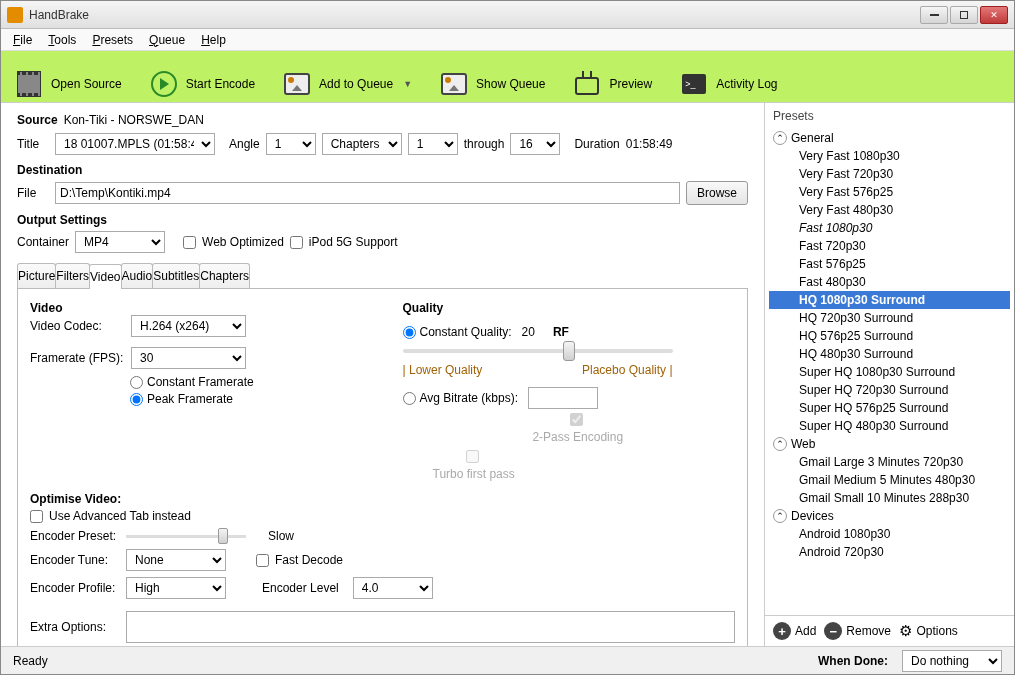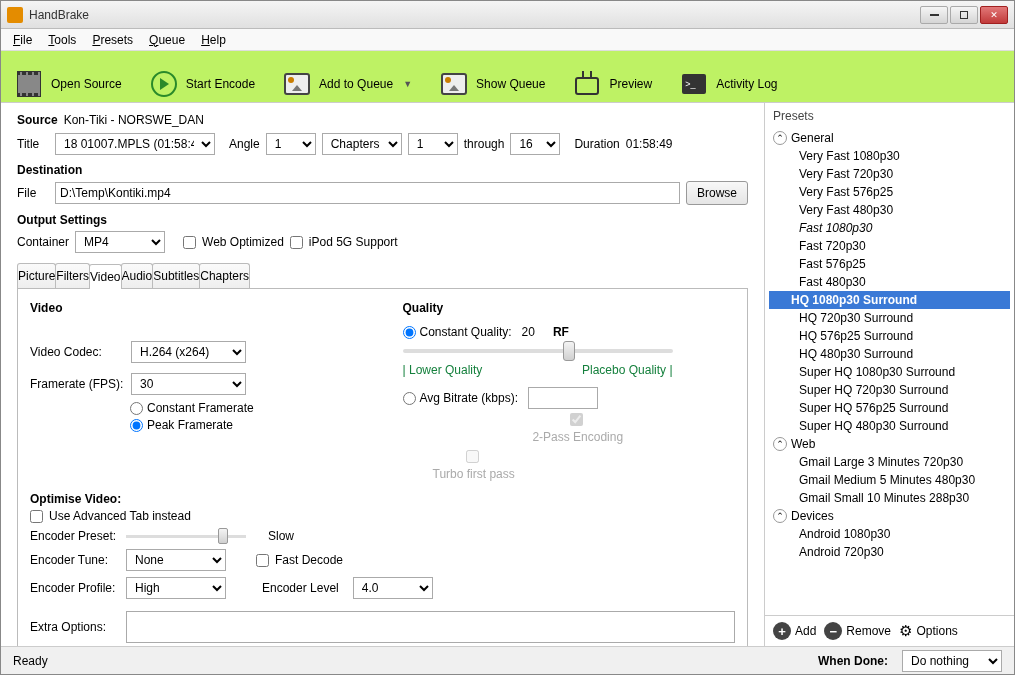--- a/index.html
+++ b/index.html
@@ -59,21 +59,21 @@
 .side { width: 250px; border-left: 1px solid #ccc; display: flex; flex-direction: column; }
 .side-head { padding: 6px 8px 2px; color: #444; }
 .preset-tree { flex: 1; overflow-y: scroll; padding: 4px; }
 .preset-tree::-webkit-scrollbar { width: 16px; }
 .preset-tree::-webkit-scrollbar-track { background: #f0f0f0; border-left: 1px solid #ddd; }
 .preset-tree::-webkit-scrollbar-thumb { background: linear-gradient(#e8e8e8,#d0d0d0); border: 1px solid #aaa; border-radius: 3px; }
 .group-head { display: flex; align-items: center; gap: 4px; padding: 2px 4px; }
 .collapse-icon { width: 14px; height: 14px; border: 1px solid #999; border-radius: 50%; display: flex; align-items: center; justify-content: center; font-size: 9px; }
 .preset-item { padding: 2px 4px 2px 30px; white-space: nowrap; }
 .preset-item.italic { font-style: italic; }
-.preset-item.selected { background: #3a79d6; color: #fff; font-weight: bold; border-left: 6px solid #3a79d6; padding-left: 16px; margin-left: 0; }
+.preset-item.selected { background: #3a79d6; color: #fff; font-weight: bold; border-left: 6px solid #3a79d6; padding-left: 24px; margin-left: 0; }
 .side-toolbar { display: flex; align-items: center; gap: 8px; padding: 6px 8px; border-top: 1px solid #ccc; }
 .side-btn { display: flex; align-items: center; gap: 4px; }
 .circle-icon { width: 18px; height: 18px; border-radius: 50%; background: #444; color: #fff; display: flex; align-items: center; justify-content: center; font-weight: bold; font-size: 13px; line-height: 1; }
 .circle-icon.minus::before { content: "−"; }
 .circle-icon.plus::before { content: "+"; }
 
 .statusbar { height: 28px; background: #f0f0f0; border-top: 1px solid #ccc; display: flex; align-items: center; padding: 0 12px; }
 .statusbar .status-left { flex: 1; }
 .statusbar select { width: 100px; }
 </style>
@@ -191,21 +191,21 @@
         <div class="tab active">Video</div>
         <div class="tab">Audio</div>
         <div class="tab">Subtitles</div>
         <div class="tab">Chapters</div>
       </div>
 
       <div class="tab-body">
         <div class="two-col">
           <div class="col">
             <div class="bold">Video</div>
-            <div class="row" style="margin-top:26px">
+            <div class="row" style="margin-top:0">
               <span style="width:95px">Video Codec:</span>
               <select style="width:115px"><option>H.264 (x264)</option></select>
             </div>
             <div class="row" style="margin-top:10px">
               <span style="width:95px">Framerate (FPS):</span>
               <select style="width:115px"><option>30</option></select>
             </div>
             <div style="margin-left:100px">
               <label class="radio-line">
                   <input type="radio" name="fr" style="">
@@ -221,21 +221,21 @@
             <div class="bold">Quality</div>
             <label class="radio-line" style="margin-top:10px">
               <input type="radio" name="q" checked="" style="">
               <span>Constant Quality:</span>
               <span style="margin-left:6px">20</span>
               <span style="margin-left:14px;font-weight:600">RF</span>
             </label>
             <div class="slider-track">
                 <div class="slider-thumb" style="left:160px"></div>
               </div>
-            <div style="display:flex;justify-content:space-between;width:270px;color:#15803d">
+            <div style="display:flex;justify-content:space-between;width:270px;color:#a16207">
               <span>|  Lower Quality</span>
               <span>Placebo Quality  |</span>
             </div>
             <label class="radio-line" style="margin-top:10px">
               <input type="radio" name="q" style="">
               <span>Avg Bitrate (kbps):</span>
               <input type="text" style="width: 70px; margin-left: 6px;">
             </label>
             <div style="margin-left:18px;margin-top:4px">
               <label class="check-line disabled">

